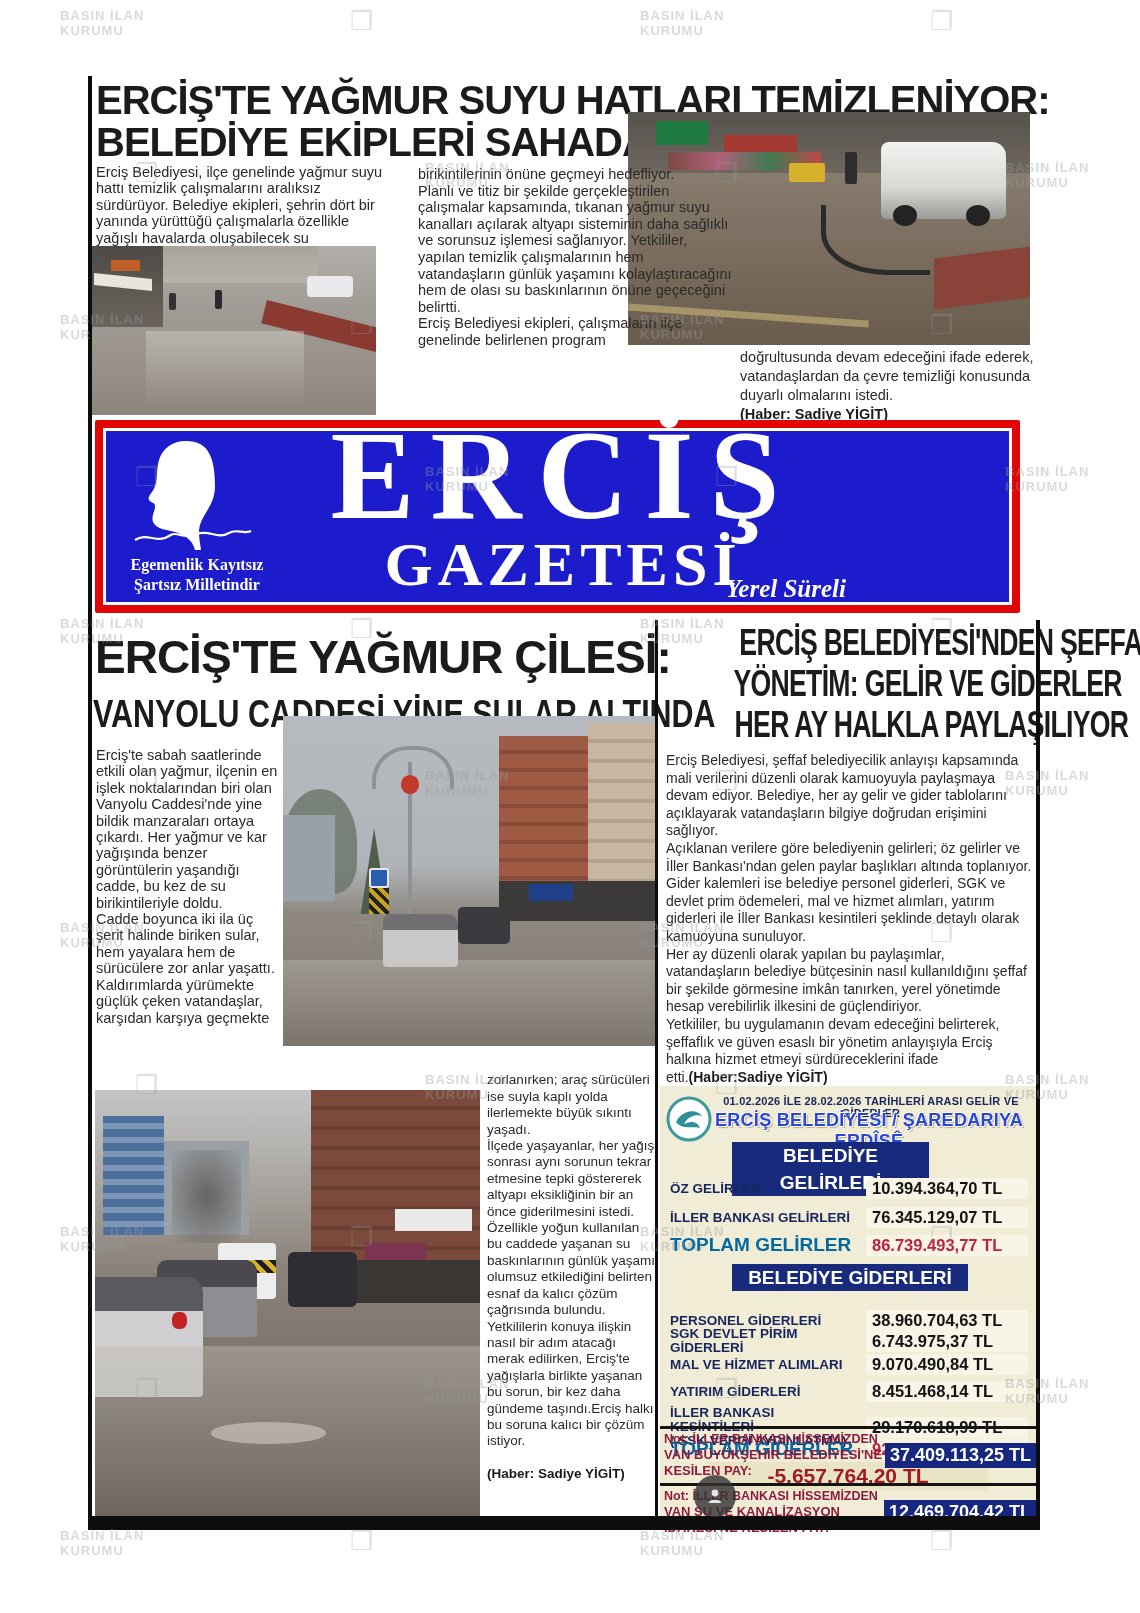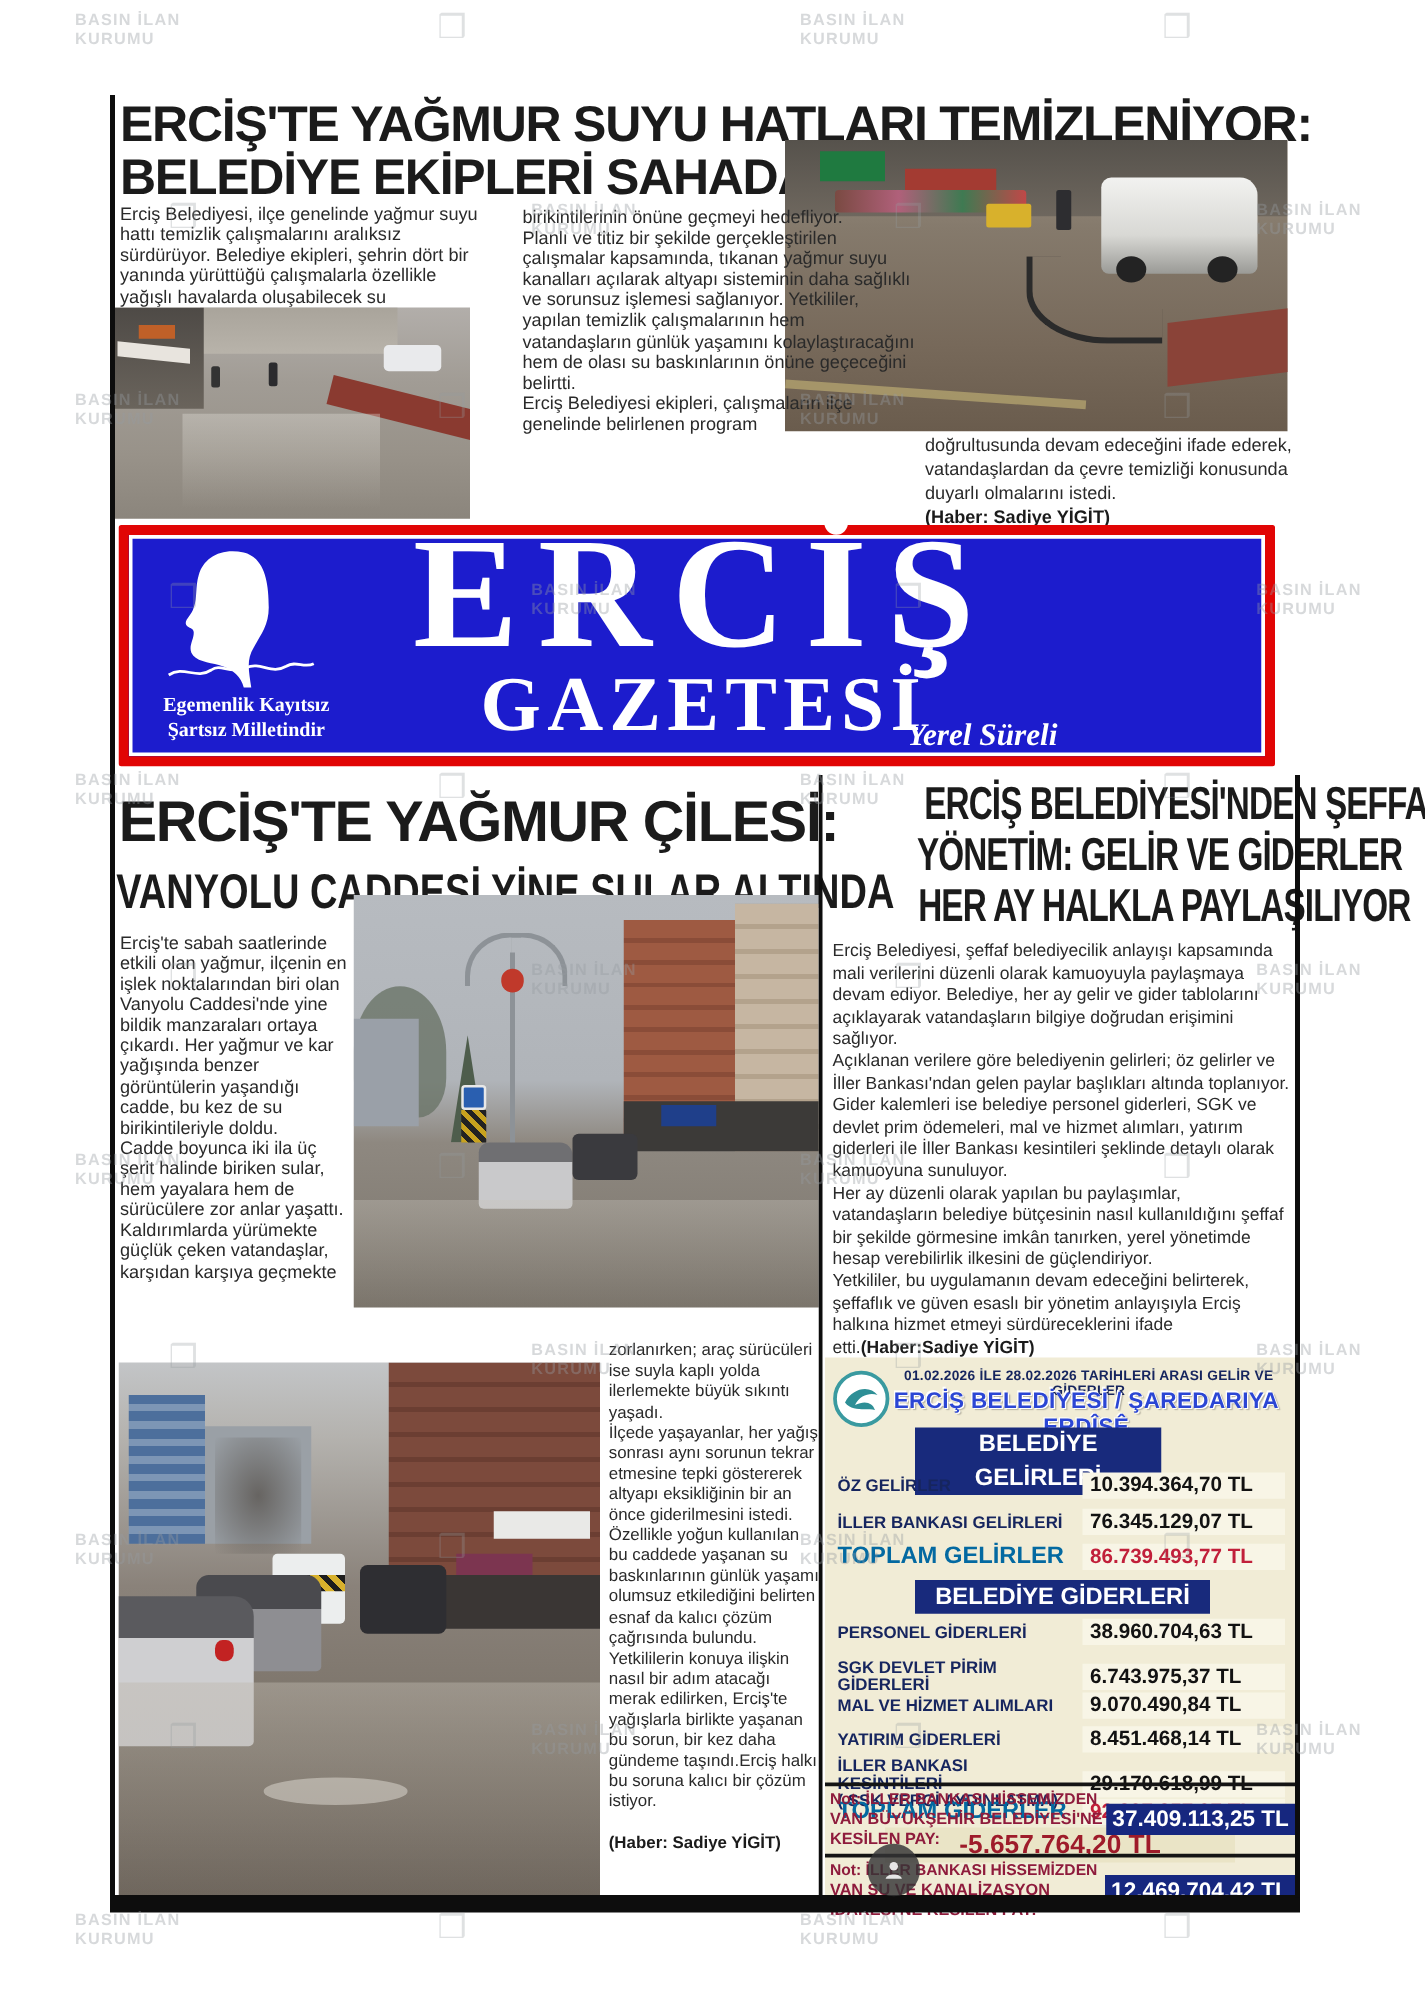--- a/index.html
+++ b/index.html
@@ -349,21 +349,21 @@
       <span class="fin-label">İLLER BANKASI GELİRLERİ</span>
       <span class="fin-value">76.345.129,07 TL</span>
     </div>
     <div class="abs fin-row" style="left:10px;top:148px;width:358px;">
       <span class="fin-total-label">TOPLAM GELİRLER</span>
       <span class="fin-total-value">86.739.493,77 TL</span>
     </div>
 
     <div class="abs fin-banner" style="left:72px;top:178px;width:236px;font-size:19px;line-height:27px;">BELEDİYE GİDERLERİ</div>
 
-    <div class="abs fin-row" style="left:10px;top:209px;width:358px;">
+    <div class="abs fin-row" style="left:10px;top:224px;width:358px;">
       <span class="fin-label">PERSONEL GİDERLERİ</span>
       <span class="fin-value">38.960.704,63 TL</span>
     </div>
     <div class="abs fin-row" style="left:10px;top:241px;width:358px;">
       <span class="fin-label">SGK DEVLET PİRİM GİDERLERİ</span>
       <span class="fin-value">6.743.975,37 TL</span>
     </div>
     <div class="abs fin-row" style="left:10px;top:268px;width:358px;">
       <span class="fin-label">MAL VE HİZMET ALIMLARI</span>
       <span class="fin-value">9.070.490,84 TL</span>

